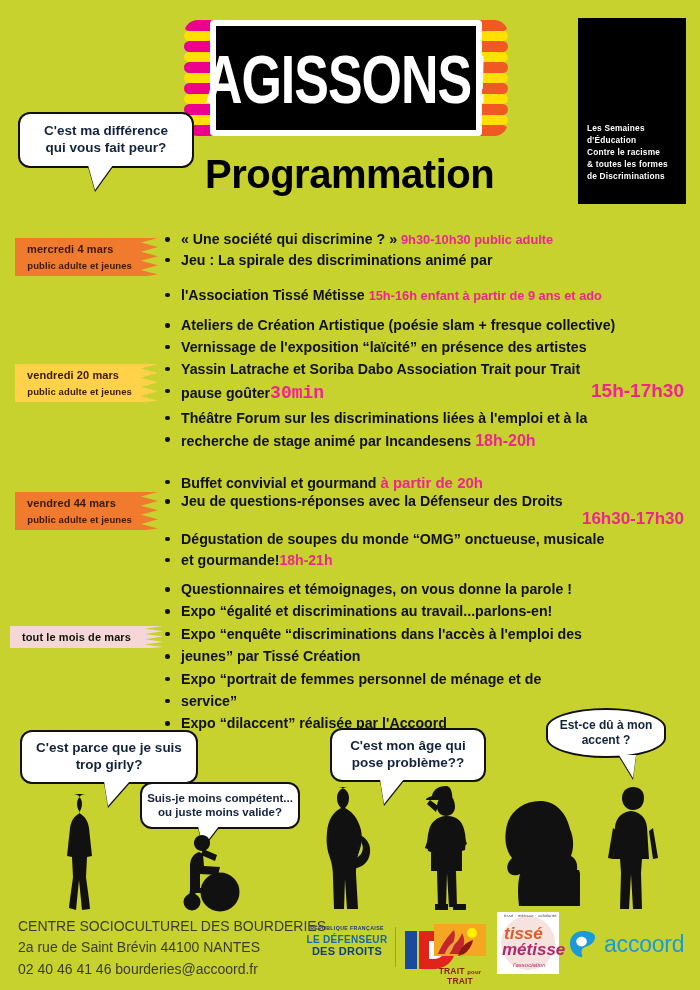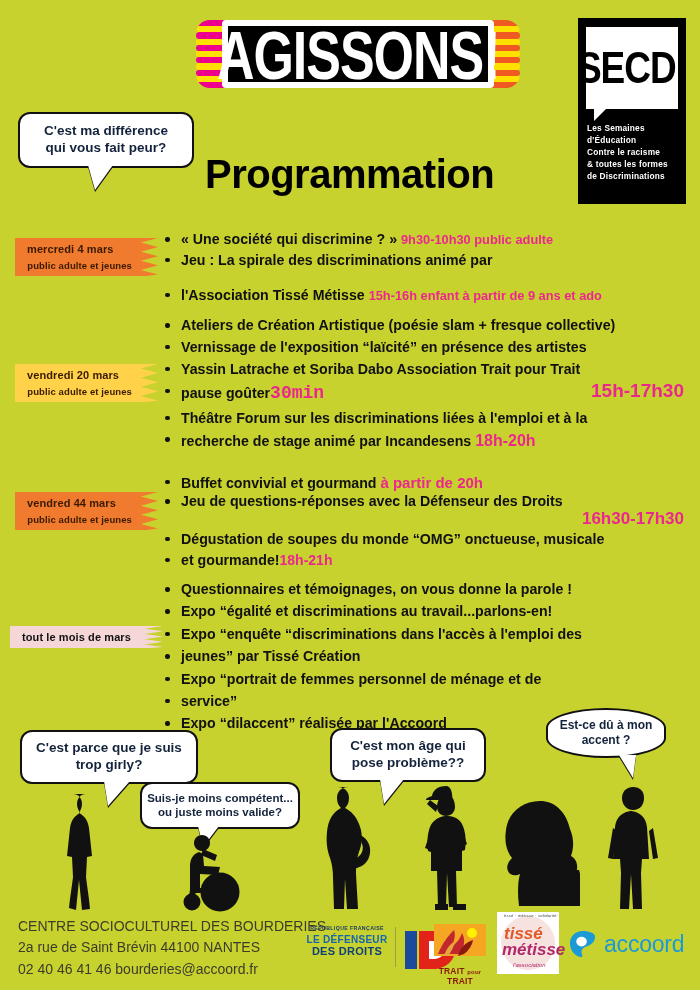--- a/index.html
+++ b/index.html
@@ -8,21 +8,21 @@
     width:700px;height:990px;
     background:#c8d22e;
     font-family:"Liberation Sans", sans-serif;
     position:relative;overflow:hidden;
     -webkit-font-smoothing:antialiased;
   }
   .poster{position:absolute;inset:0;background:#c8d22e;}
 
   
   .agissons-wrap{
-    position:absolute;left:196px;top:20px;width:324px;height:68px;
+    position:absolute;left:184px;top:20px;width:324px;height:116px;
   }
   .agissons-stripes{
     position:absolute;top:0;bottom:0;width:58px;overflow:hidden;
     border-radius:14px;
   }
   .agissons-stripes.left{left:0;}
   .agissons-stripes.right{right:0;}
   .agissons-stripes i{
     display:block;height:9.1%;width:100%;
     border-radius:7px;
@@ -237,23 +237,20 @@
         <i></i>
     </div>
     <div class="agissons-core">
       <div class="agissons-black">
         <span class="agissons-text">AGISSONS!</span>
       </div>
     </div>
   </div>
 
   <div class="secd">
-    <div class="secd-box">
-      <div class="secd-title">SECD!</div>
-    </div>
     <div class="secd-sub">
       <div>Les Semaines</div>
       <div>d'Éducation</div>
       <div>Contre le racisme</div>
       <div>&amp; toutes les formes</div>
       <div>de Discriminations</div>
     </div>
   </div>
 
   <div class="bubble" id="bub-difference">

